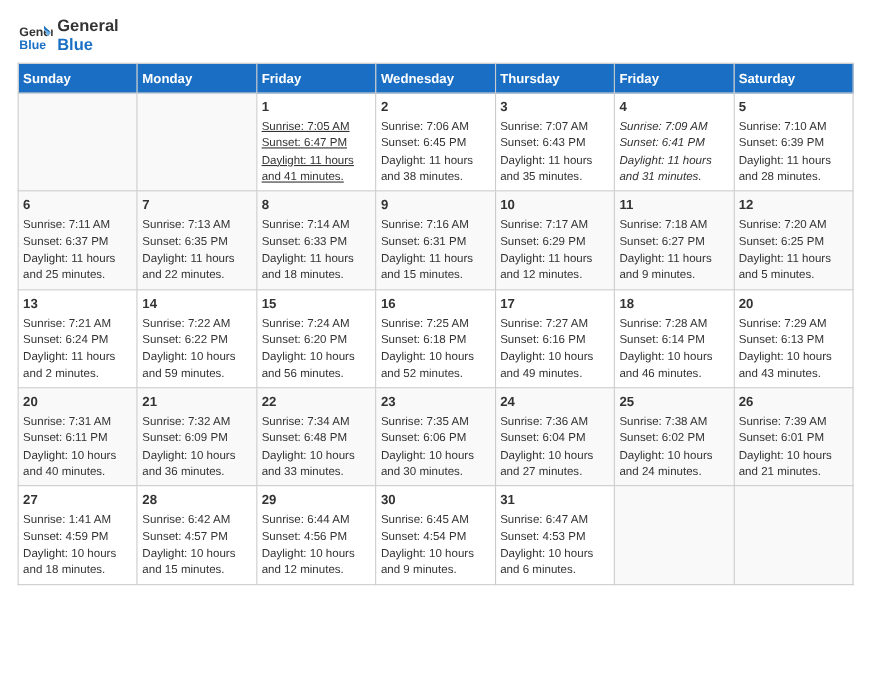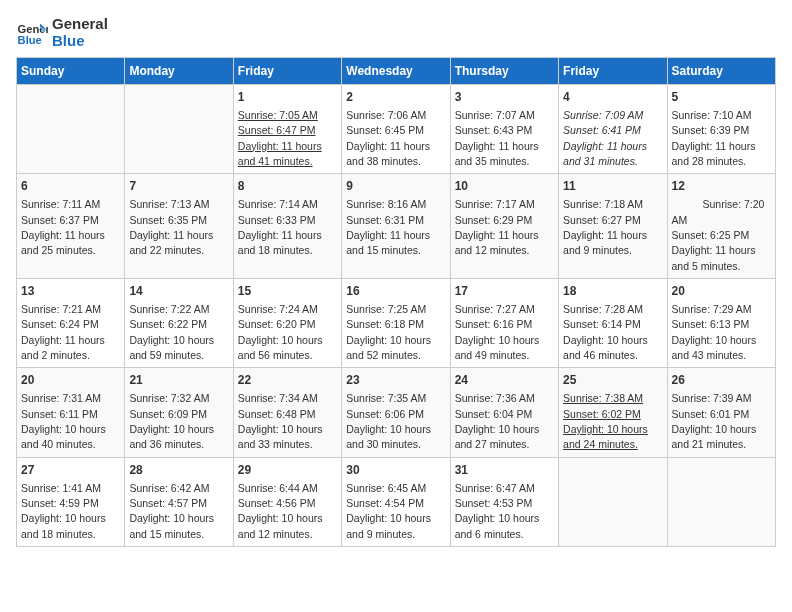--- a/index.html
+++ b/index.html
@@ -132,30 +132,30 @@
       <tr>
         <td><span class="day-num">6</span><span class="day-info" style="white-space: pre-line;">Sunrise: 7:11 AM
 Sunset: 6:37 PM
 Daylight: 11 hours and 25 minutes.</span></td>
         <td><span class="day-num">7</span><span class="day-info" style="white-space: pre-line;">Sunrise: 7:13 AM
 Sunset: 6:35 PM
 Daylight: 11 hours and 22 minutes.</span></td>
         <td><span class="day-num">8</span><span class="day-info" style="white-space: pre-line;">Sunrise: 7:14 AM
 Sunset: 6:33 PM
 Daylight: 11 hours and 18 minutes.</span></td>
-        <td><span class="day-num">9</span><span class="day-info" style="white-space: pre-line;">Sunrise: 8:16 AM
+        <td><span class="day-num">9</span><span class="day-info" style="white-space: pre-line;">Sunrise: 7:16 AM
 Sunset: 6:31 PM
 Daylight: 11 hours and 15 minutes.</span></td>
         <td><span class="day-num">10</span><span class="day-info" style="white-space: pre-line;">Sunrise: 7:17 AM
 Sunset: 6:29 PM
 Daylight: 11 hours and 12 minutes.</span></td>
         <td><span class="day-num">11</span><span class="day-info" style="white-space: pre-line;">Sunrise: 7:18 AM
 Sunset: 6:27 PM
 Daylight: 11 hours and 9 minutes.</span></td>
-        <td><span class="day-num">12</span><span class="day-info" style="white-space: pre-line; margin-left: 31px;">Sunrise: 7:20 AM
+        <td><span class="day-num">12</span><span class="day-info" style="white-space: pre-line;">Sunrise: 7:20 AM
 Sunset: 6:25 PM
 Daylight: 11 hours and 5 minutes.</span></td>
       </tr>
       <tr>
         <td><span class="day-num">13</span><span class="day-info" style="white-space: pre-line;">Sunrise: 7:21 AM
 Sunset: 6:24 PM
 Daylight: 11 hours and 2 minutes.</span></td>
         <td><span class="day-num">14</span><span class="day-info" style="white-space: pre-line;">Sunrise: 7:22 AM
 Sunset: 6:22 PM
 Daylight: 10 hours and 59 minutes.</span></td>
@@ -184,21 +184,21 @@
 Daylight: 10 hours and 36 minutes.</span></td>
         <td><span class="day-num">22</span><span class="day-info" style="white-space: pre-line;">Sunrise: 7:34 AM
 Sunset: 6:48 PM
 Daylight: 10 hours and 33 minutes.</span></td>
         <td><span class="day-num">23</span><span class="day-info" style="white-space: pre-line;">Sunrise: 7:35 AM
 Sunset: 6:06 PM
 Daylight: 10 hours and 30 minutes.</span></td>
         <td><span class="day-num">24</span><span class="day-info" style="white-space: pre-line;">Sunrise: 7:36 AM
 Sunset: 6:04 PM
 Daylight: 10 hours and 27 minutes.</span></td>
-        <td><span class="day-num">25</span><span class="day-info" style="white-space: pre-line; text-decoration: underline;">Sunrise: 7:38 AM
+        <td><span class="day-num">25</span><span class="day-info" style="white-space: pre-line;">Sunrise: 7:38 AM
 Sunset: 6:02 PM
 Daylight: 10 hours and 24 minutes.</span></td>
         <td><span class="day-num">26</span><span class="day-info" style="white-space: pre-line;">Sunrise: 7:39 AM
 Sunset: 6:01 PM
 Daylight: 10 hours and 21 minutes.</span></td>
       </tr>
       <tr>
         <td><span class="day-num">27</span><span class="day-info" style="white-space: pre-line;">Sunrise: 1:41 AM
 Sunset: 4:59 PM
 Daylight: 10 hours and 18 minutes.</span></td>

